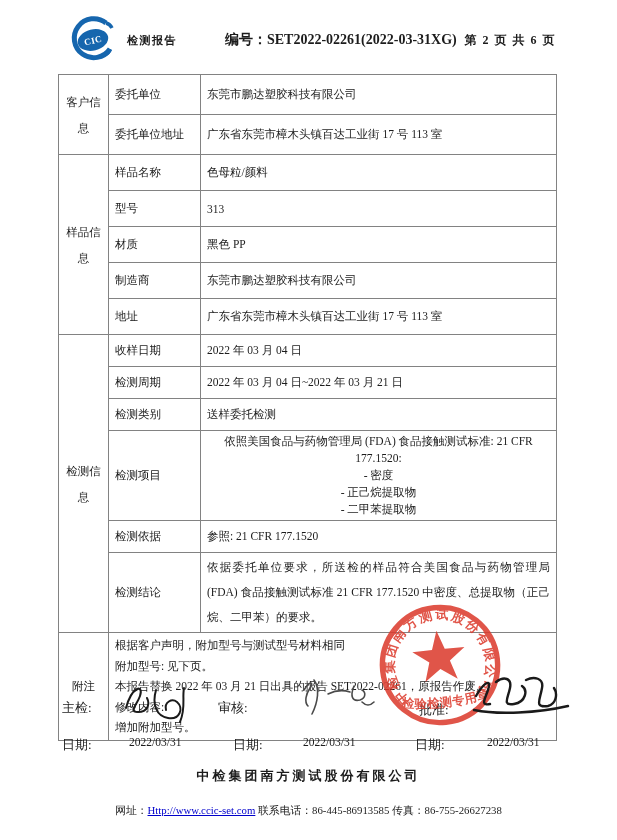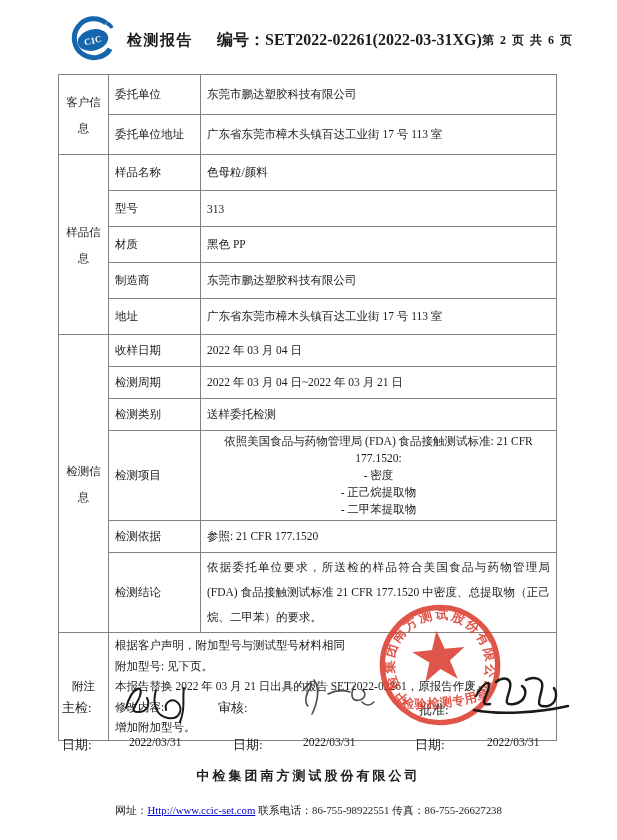--- a/index.html
+++ b/index.html
@@ -10,22 +10,22 @@
     --ink:#1c1c1c;
   }
   html,body{margin:0;padding:0;background:#ffffff;}
   .page{
     position:relative;width:617px;height:840px;background:#fff;overflow:hidden;
     font-family:"Liberation Serif","DejaVu Serif",serif;color:var(--ink);
   }
   
   .header{position:absolute;left:62px;top:13px;width:494px;height:54px;display:flex;align-items:center;}
   .logo-svg{width:62px;height:50px;flex:0 0 auto;}
-  .hdr-title{font-size:15px;font-weight:bold;margin-left:3px;letter-spacing:1.5px;white-space:nowrap;}
-  .hdr-no{font-size:16px;font-weight:bold;margin-left:24px;white-space:nowrap;}
+  .hdr-title{font-size:11px;font-weight:bold;margin-left:3px;letter-spacing:1.5px;white-space:nowrap;}
+  .hdr-no{font-size:14px;font-weight:bold;margin-left:48px;white-space:nowrap;}
   .hdr-page{font-size:12px;font-weight:bold;margin-left:auto;letter-spacing:1.5px;white-space:nowrap;}
   
   table.report{position:absolute;left:58px;top:74px;width:498px;border-collapse:collapse;table-layout:fixed;padding-left:44px;}
   table.report td{
     border:1px solid var(--border-gray);
     font-size:11.5px;vertical-align:middle;padding:2px 6px;overflow:hidden;
   }
   td.sec{text-align:center;padding:2px 11px;line-height:26px;}
   td.lbl{padding-left:7px;}
   td.val{padding-left:12px;}
@@ -192,15 +192,15 @@
   </svg>
 
   <span class="date-label" style="left:62px;top:736px">日期:</span>
   <span class="date-value" style="left:129px;top:736px">2022/03/31</span>
   <span class="date-label" style="left:233px;top:736px">日期:</span>
   <span class="date-value" style="left:303px;top:736px">2022/03/31</span>
   <span class="date-label" style="left:415px;top:736px">日期:</span>
   <span class="date-value" style="left:487px;top:736px">2022/03/31</span>
 
   <div class="footer-line f-company">中检集团南方测试股份有限公司</div>
-  <div class="footer-line f-web"><span>网址：</span><a href="#">Http://www.ccic-set.com</a><span> 联系电话：86-755-98922551 传真：86-755-26627238</span></div>
+  <div class="footer-line f-web"><span>网址：</span><a href="#">Http://www.ccic-set.com</a><span> 联系电话：86-445-86913585 传真：86-755-26627238</span></div>
 
 </div>
 
 </body></html>

